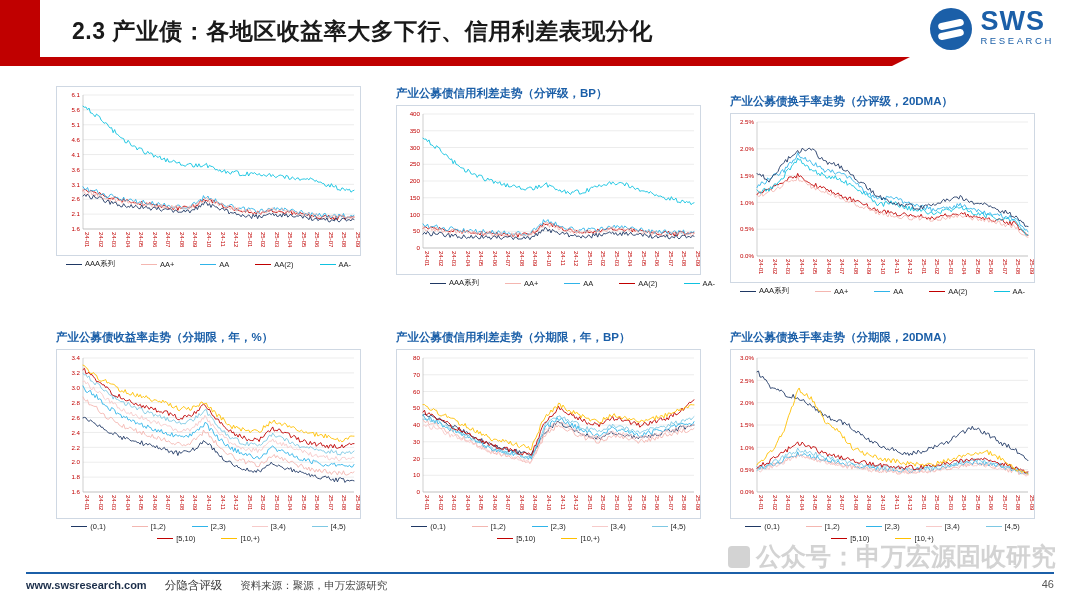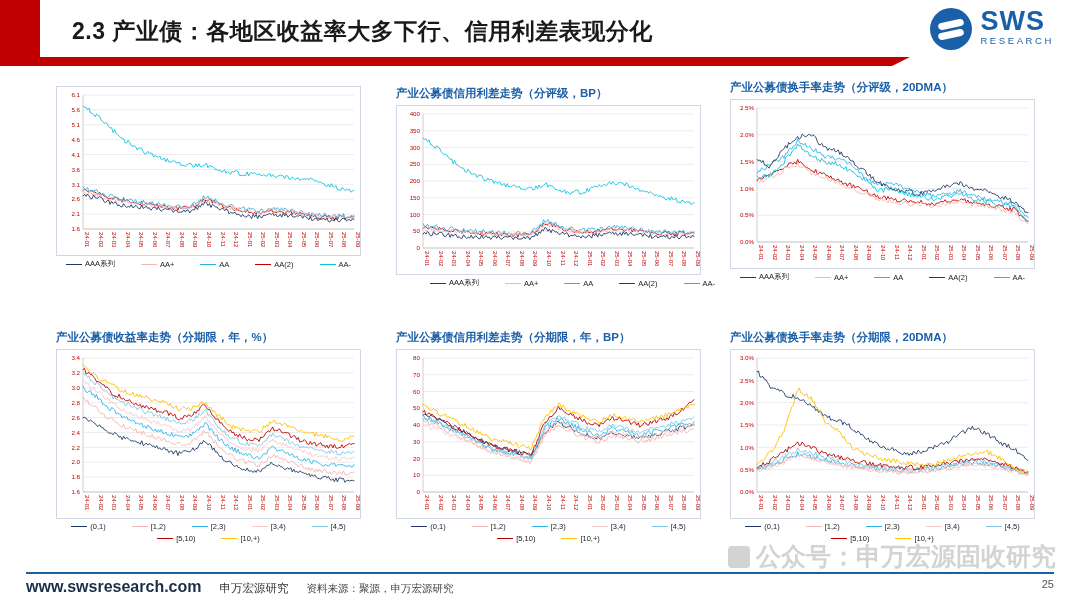--- a/index.html
+++ b/index.html
@@ -85,21 +85,21 @@
   
   .footer-rule {
     position: absolute; left: 26px; top: 572px; width: 1028px; height: 2px;
     background: #1b5fa8;
   }
   .footer {
     position: absolute; left: 26px; top: 578px; width: 1028px;
     display: flex; align-items: baseline; gap: 18px;
     font-size: 11px; color: #333;
   }
-  .footer-url { font-weight: bold; color: #1b2e4a; font-size: 16px; }
+  .footer-url { font-weight: bold; color: #1b2e4a; font-size: 11px; }
   .footer-report { color: #333; font-size: 11.5px; }
   .footer-source { color: #444; font-size: 10.5px; }
   .page-num {
     position: absolute; right: 26px; top: 578px;
     font-size: 11px; color: #555;
   }
   
   .watermark {
     position: absolute; right: 24px; top: 540px;
     font-size: 25px; font-weight: bold;
@@ -277,21 +277,21 @@
           <span class="legend-line" style="border-top-color: rgb(192, 0, 0);"></span>
           <span>AA(2)</span>
         </div>
         <div class="legend-item">
           <span class="legend-line" style="border-top-color: rgb(15, 194, 224);"></span>
           <span>AA-</span>
         </div>
       </div>
   </div>
 
-  <div class="panel" style="left:730px; top:0; width:305px;">
+  <div class="panel" style="left:730px; top:14px; width:305px;">
     <div class="panel-title">产业公募债换手率走势（分评级，20DMA）</div>
     <div class="plot-box" style="width:305px; height:170px;">
       <svg width="303" height="168" viewBox="0 0 303 168">
           <line x1="26" y1="8" x2="297" y2="8" stroke="#d9d9d9" stroke-width="0.5"></line>
           <text x="23" y="10.2" text-anchor="end" class="ylab">2.5%</text>
           <line x1="26" y1="34.8" x2="297" y2="34.8" stroke="#d9d9d9" stroke-width="0.5"></line>
           <text x="23" y="37" text-anchor="end" class="ylab">2.0%</text>
           <line x1="26" y1="61.6" x2="297" y2="61.6" stroke="#d9d9d9" stroke-width="0.5"></line>
           <text x="23" y="63.800000000000004" text-anchor="end" class="ylab">1.5%</text>
           <line x1="26" y1="88.4" x2="297" y2="88.4" stroke="#d9d9d9" stroke-width="0.5"></line>
@@ -611,16 +611,16 @@
   </div>
 </div>
 
 <div class="watermark">
   <span class="wm-logo"></span><span>公众号：申万宏源固收研究</span>
 </div>
 
 <div class="footer-rule"></div>
 <div class="footer">
   <span class="footer-url">www.swsresearch.com</span>
-  <span class="footer-report">申万宏源研究</span>
+  <span class="footer-report">分隐含评级</span>
   <span class="footer-source">资料来源：聚源，申万宏源研究</span>
 </div>
-<div class="page-num">25</div>
+<div class="page-num">46</div>
 
 </body></html>

